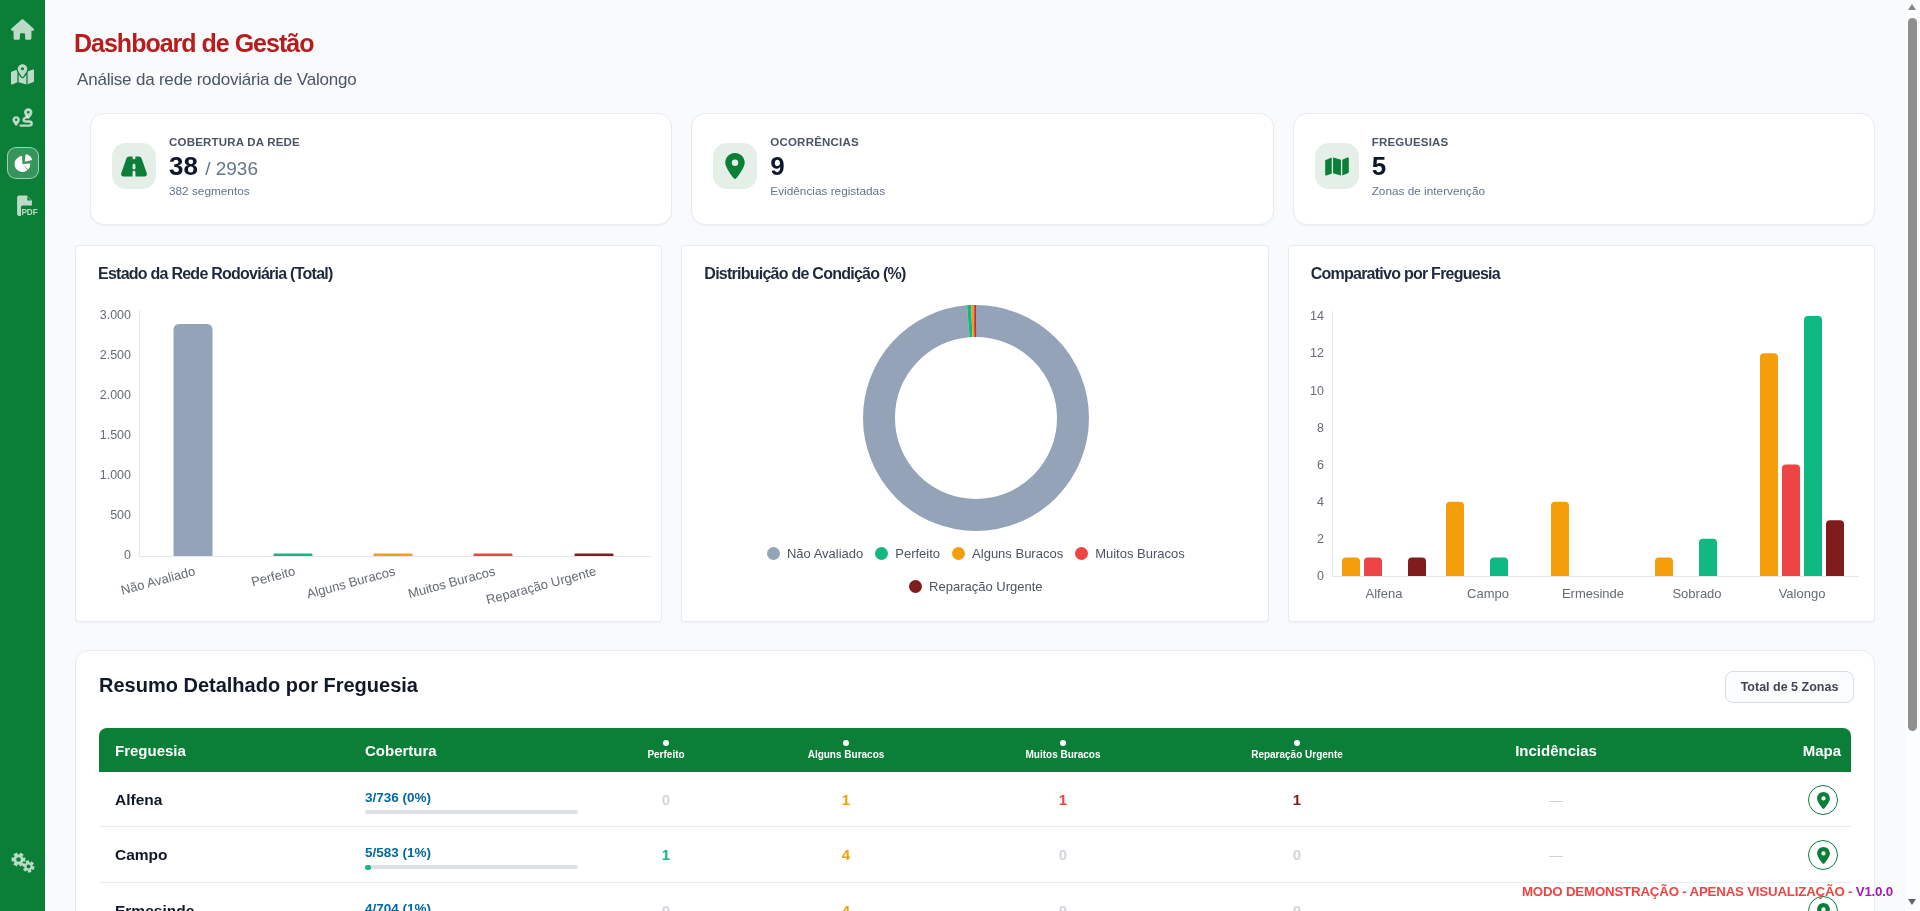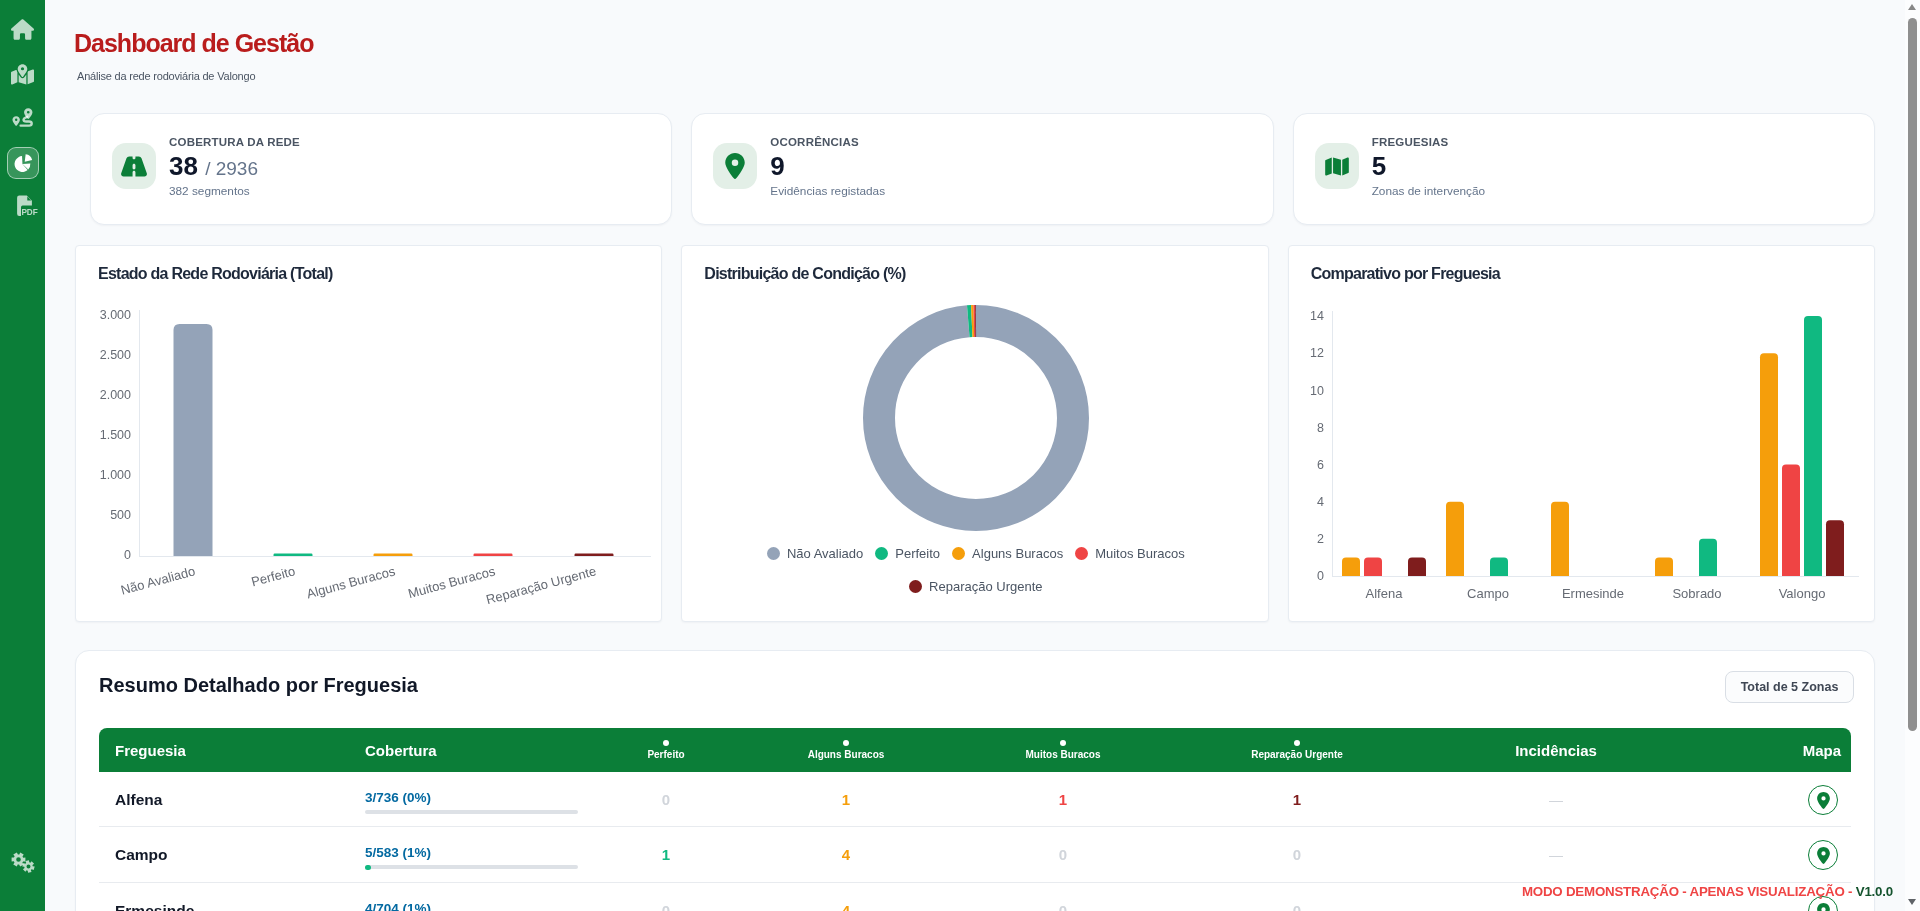--- a/index.html
+++ b/index.html
@@ -3,21 +3,21 @@
 <meta charset="utf-8">
 <title>Dashboard de Gestão</title>
 <style>
   * { margin:0; padding:0; box-sizing:border-box; }
   html,body { width:1920px; height:911px; overflow:hidden; }
   body { font-family:"Liberation Sans", sans-serif; background:#f8fafc; }
   .page { position:relative; width:1920px; height:911px; overflow:hidden; }
   .sidebar { position:absolute; left:0; top:0; width:45px; height:911px; background:#0b7e38; }
   .active-box { position:absolute; left:7px; top:147px; width:32px; height:32px; border-radius:9px; background:rgba(255,255,255,0.18); border:1.5px solid rgba(255,255,255,0.55); }
   h1 { position:absolute; left:74px; top:29px; font-size:25px; font-weight:700; color:#b91c1c; letter-spacing:-1px; }
-  .subtitle { position:absolute; left:77px; top:70px; font-size:11px; letter-spacing:-0.2px; color:#4b5563;text-align:right; }
+  .subtitle { position:absolute; left:77px; top:70px; font-size:17px; letter-spacing:-0.2px; color:#4b5563;text-align:right; }
   .stats { position:absolute; left:75px; top:113px; width:1800px; display:flex; gap:19px;padding-left:15px; }
   .stat-card { flex:1; height:112px; background:#fff; border:1px solid #e7ecf2; border-radius:14px; position:relative; box-shadow:0 1px 2px rgba(16,24,40,0.04); }
   .stat-ic { position:absolute; left:21px; top:29px; width:44px; height:46px; border-radius:14px; display:flex; align-items:center; justify-content:center; }
   .ic-green { background:#e3efe7; }
   .ic-red { background:#fce9e9; }
   .stat-label { position:absolute; left:78px; top:22px; font-size:11.5px; font-weight:700; letter-spacing:0.2px; color:#4b5563; }
   .stat-num { position:absolute; left:78px; top:39px; font-size:26px; line-height:1; font-weight:800; color:#0f172a; }
   .stat-num .frac { font-size:19px; font-weight:400; color:#64748b; }
   .stat-sub { position:absolute; left:78px; top:71px; font-size:11.8px; line-height:1.1; color:#64748b; }
   .charts { position:absolute; left:75px; top:245px; width:1800px; display:flex; gap:19px; }
@@ -32,21 +32,21 @@
   .th-dot .dot { width:6px; height:6px; border-radius:50%; background:#fff; }
   .th-dot .lbl { font-size:10px; font-weight:700; white-space:nowrap; }
   .trow { position:absolute; left:99px; width:1752px; background:#fff; border-bottom:1px solid #e8ebef; }
   .tname { position:absolute; left:16px; font-size:15.5px; font-weight:700; color:#111827; }
   .cob { position:absolute; left:266px; font-size:13.5px; font-weight:700; color:#0369a1; }
   .cobbar { position:absolute; left:266px; width:213px; height:4px; border-radius:2px; background:#dde1e6; }
   .cnum { position:absolute; width:60px; text-align:center; font-size:15px; font-weight:700; }
   .dash { position:absolute; left:1427px; width:60px; text-align:center; font-size:14px; color:#d1d5db; }
   .pinbtn { position:absolute; left:1709px; width:30px; height:30px; border:1.5px solid #0b7e38; border-radius:50%; background:#fff; display:flex; align-items:center; justify-content:center; }
   .demo { position:absolute; top:884px; right:27px; font-size:13.3px; font-weight:700; color:#ef4444; letter-spacing:-0.2px; }
-  .demo .ver { color:#14532d;text-align:right; }
+  .demo .ver { color:#a21caf;text-align:right; }
   .scrollbar { position:absolute; left:1905px; top:0; width:15px; height:911px; background:#fcfdfe; }
   .sthumb { position:absolute; left:3px; top:18px; width:9px; height:713px; border-radius:4.5px; background:#8f8f8f; }
 </style>
 </head>
 <body>
 <div class="page">
 
   <div class="sidebar">
     <div class="active-box"></div>
     <svg style="position:absolute;left:11px;top:19px;" width="23" height="21" viewBox="0 0 576 512">

